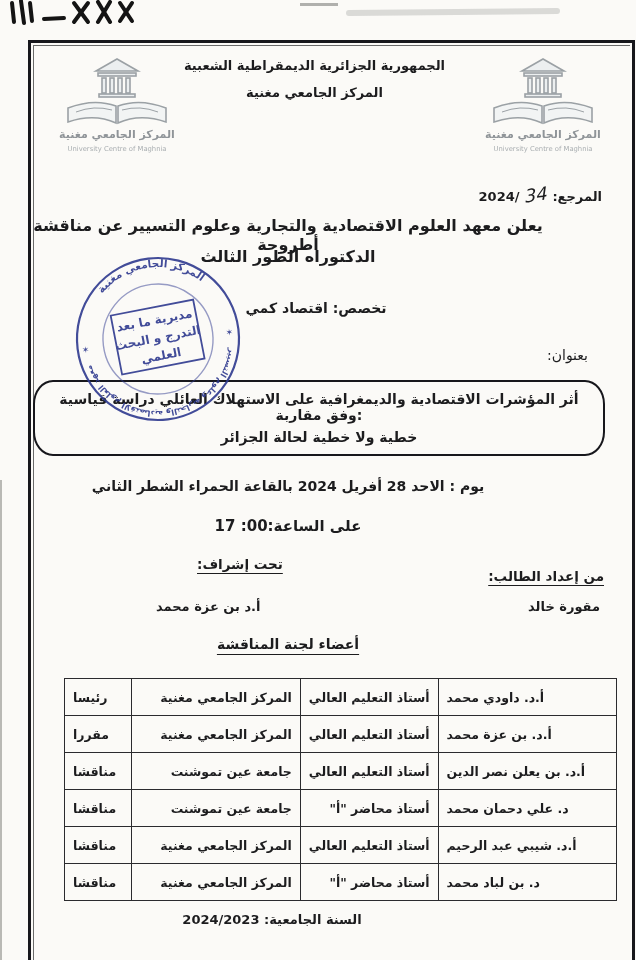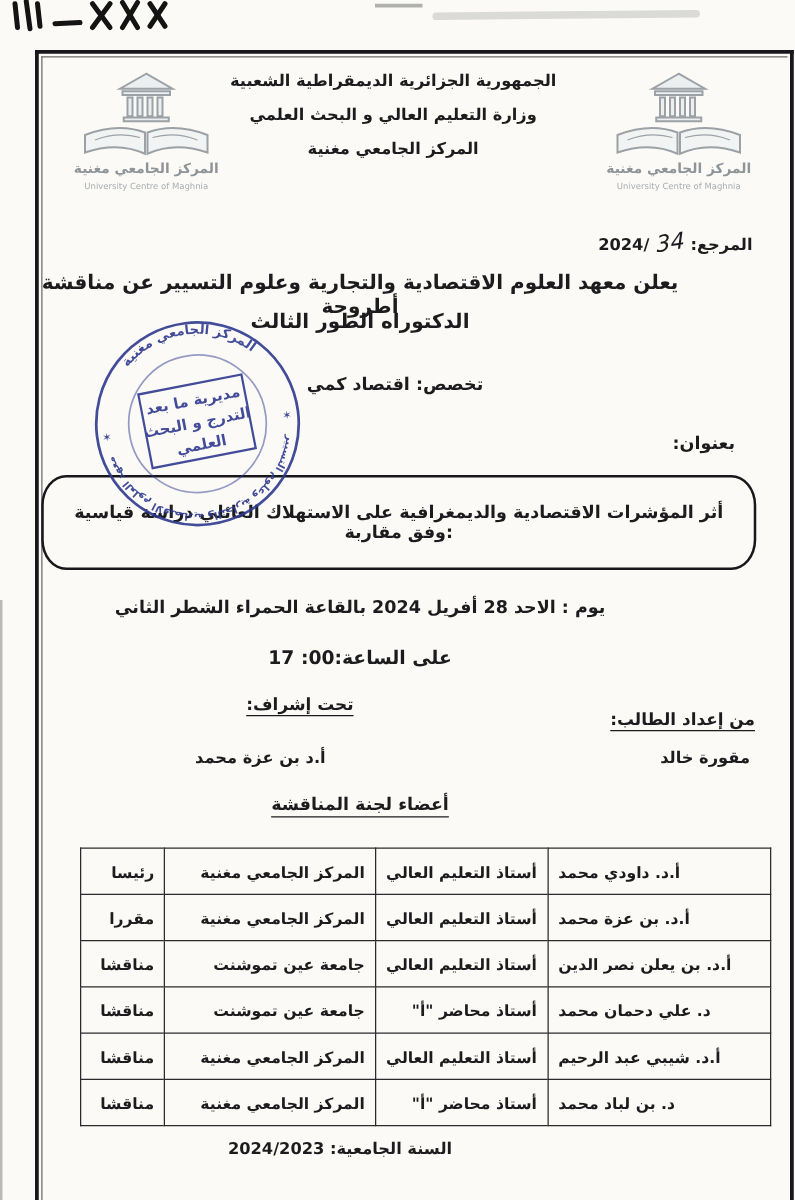--- a/index.html
+++ b/index.html
@@ -29,21 +29,21 @@
     font-size:13px;font-weight:bold;display:flex;gap:5px;align-items:baseline;
   }
   .hand-number{
     font-size:18px;font-weight:normal;display:inline-block;
     transform:rotate(-9deg) skewX(-6deg);font-style:italic;
   }
   .center-line{position:absolute;left:0;width:576px;text-align:center;direction:rtl;font-weight:bold;}
   .announce-1{top:216px;font-size:16px;}
   .announce-2{top:247px;font-size:16px;}
   .specialty{top:300px;font-size:14px;transform:translateX(28px);}
-  .title-label{position:absolute;top:347px;right:48px;font-weight:bold;font-size:14px;direction:rtl;}
+  .title-label{position:absolute;top:347px;right:48px;font-weight:normal;font-size:14px;direction:rtl;}
   .title-box{
     position:absolute;top:380px;left:33px;width:572px;height:76px;
     border:2.5px solid #17171c;border-radius:20px/24px;
     display:flex;flex-direction:column;justify-content:space-evenly;
     direction:rtl;text-align:center;font-weight:bold;font-size:14px;
     padding:3px 12px;box-sizing:border-box;background:transparent;
   }
   .date-line{top:478px;font-size:14px;}
   .time-line{top:517px;font-size:15px;}
   .label-underlined{text-decoration:underline;text-underline-offset:4px;}
@@ -57,21 +57,21 @@
     position:absolute;top:678px;left:64px;width:553px;
     direction:rtl;border-collapse:collapse;font-size:12.5px;font-weight:bold;
   }
   table.committee td{
     border:1.3px solid #2b2b2e;height:36px;padding:0 8px;
     white-space:nowrap;overflow:hidden;
   }
   td.c-name{text-align:left;padding-right:9px;}
   td.c-rank{text-align:right;padding-right:10px;}
   td.c-inst{text-align:right;padding-right:16px;}
-  td.c-role{text-align:right;padding:0 4px;}
+  td.c-role{text-align:left;padding:0 4px;}
   .footer-line{
     position:absolute;top:912px;left:0;width:636px;text-align:center;
     direction:rtl;font-weight:bold;font-size:13px;transform:translateX(-46px);
   }
   .stamp{
     position:absolute;left:72px;top:254px;width:172px;height:170px;
     transform:rotate(-7deg);opacity:.9;z-index:5;pointer-events:none;
   }
   .scribbles{position:absolute;left:6px;top:0;width:150px;height:28px;}
   .streak{
@@ -146,21 +146,20 @@
       <path d="M20 56 Q38 49 56 54" fill="none" stroke-width="1"></path>
       <path d="M102 56 Q84 49 66 54" fill="none" stroke-width="1"></path>
     </g>
     <text x="61" y="82" font-size="11" font-weight="bold" fill="#8f9498" text-anchor="middle">المركز الجامعي مغنية</text>
     <text x="61" y="95" font-size="6.8" fill="#a9aeb1" text-anchor="middle">University Centre of Maghnia</text>
   </svg>
 </div>
 
 <div class="gov-header">
   <div>الجمهورية الجزائرية الديمقراطية الشعبية</div>
-  <div>وزارة التعليم العالي و البحث العلمي</div>
   <div>المركز الجامعي مغنية</div>
 </div>
 
 <div class="reference">
   <span>المرجع:</span>
   <span class="hand-number">34</span>
   <span dir="ltr">2024/</span>
 </div>
 
 <div class="center-line announce-1">يعلن معهد العلوم الاقتصادية والتجارية وعلوم التسيير عن مناقشة أطروحة</div>
@@ -188,20 +187,21 @@
       <rect x="44" y="53" width="84" height="60" fill="none" stroke="#2e3a8f" stroke-width="1.8"></rect>
       <text x="86" y="70" font-size="12" font-weight="bold" fill="#2e3a8f" text-anchor="middle">مديرية ما بعد</text>
       <text x="86" y="88" font-size="12" font-weight="bold" fill="#2e3a8f" text-anchor="middle">التدرج و البحث</text>
       <text x="86" y="106" font-size="12" font-weight="bold" fill="#2e3a8f" text-anchor="middle">العلمي</text>
     </g>
   </svg>
 </div>
 
 <div class="title-box">
   <div>أثر المؤشرات الاقتصادية والديمغرافية على الاستهلاك العائلي دراسة قياسية :وفق مقاربة</div>
+  <div>خطية ولا خطية لحالة الجزائر</div>
 </div>
 
 <div class="center-line date-line">يوم : الاحد 28 أفريل 2024 بالقاعة الحمراء الشطر الثاني</div>
 <div class="center-line time-line">على الساعة:00: 17</div>
 
 <div class="student-label label-underlined">من إعداد الطالب:</div>
 <div class="supervisor-label label-underlined">تحت إشراف:</div>
 <div class="student-name">مقورة خالد</div>
 <div class="supervisor-name">أ.د بن عزة محمد</div>
 

